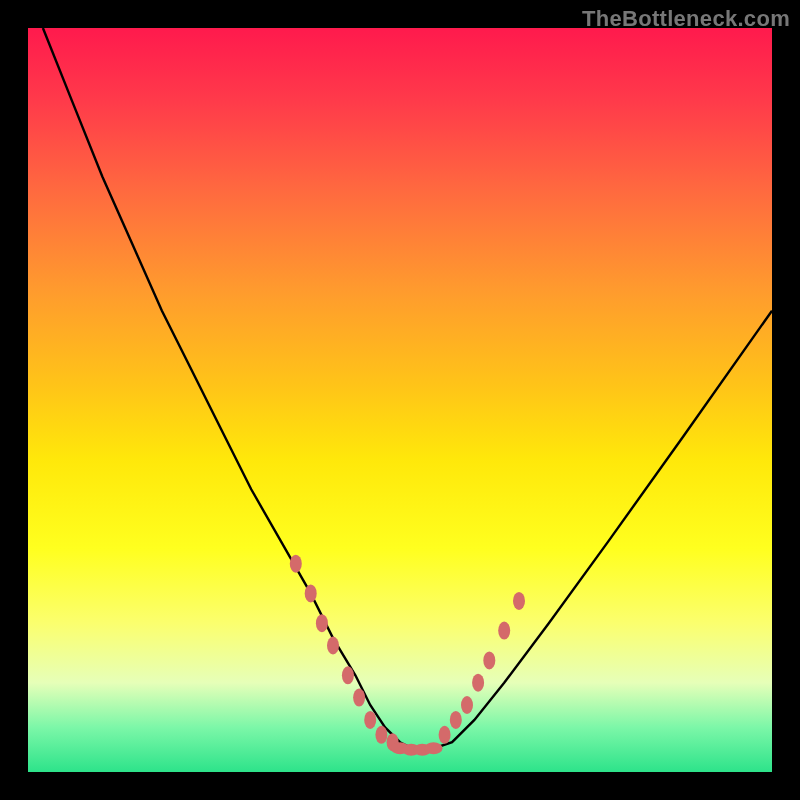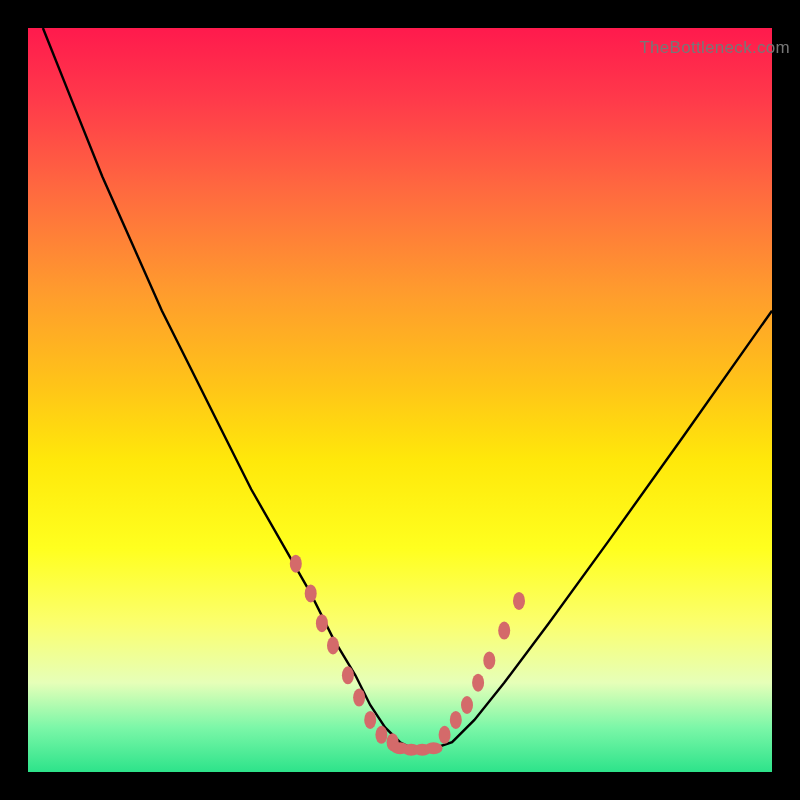--- a/index.html
+++ b/index.html
@@ -35,26 +35,25 @@
       #fbff6e 80%,
       #e6ffb8 88%,
       #7cf7a8 94%,
       #2de38a 100%);
   }
   .watermark {
     position: absolute;
     top: 6px;
     right: 10px;
     font-family: Arial, Helvetica, sans-serif;
-    font-size: 17px;
-    font-weight: 400;
+    font-size: 22px;
+    font-weight: 700;
     color: #777;
     letter-spacing: 0.3px;
     user-select: none;
-    margin-top: 32px;
   }
   svg.curve {
     position: absolute;
     top: 0;
     left: 0;
     width: 744px;
     height: 744px;
     overflow: visible;
   }
 </style>

